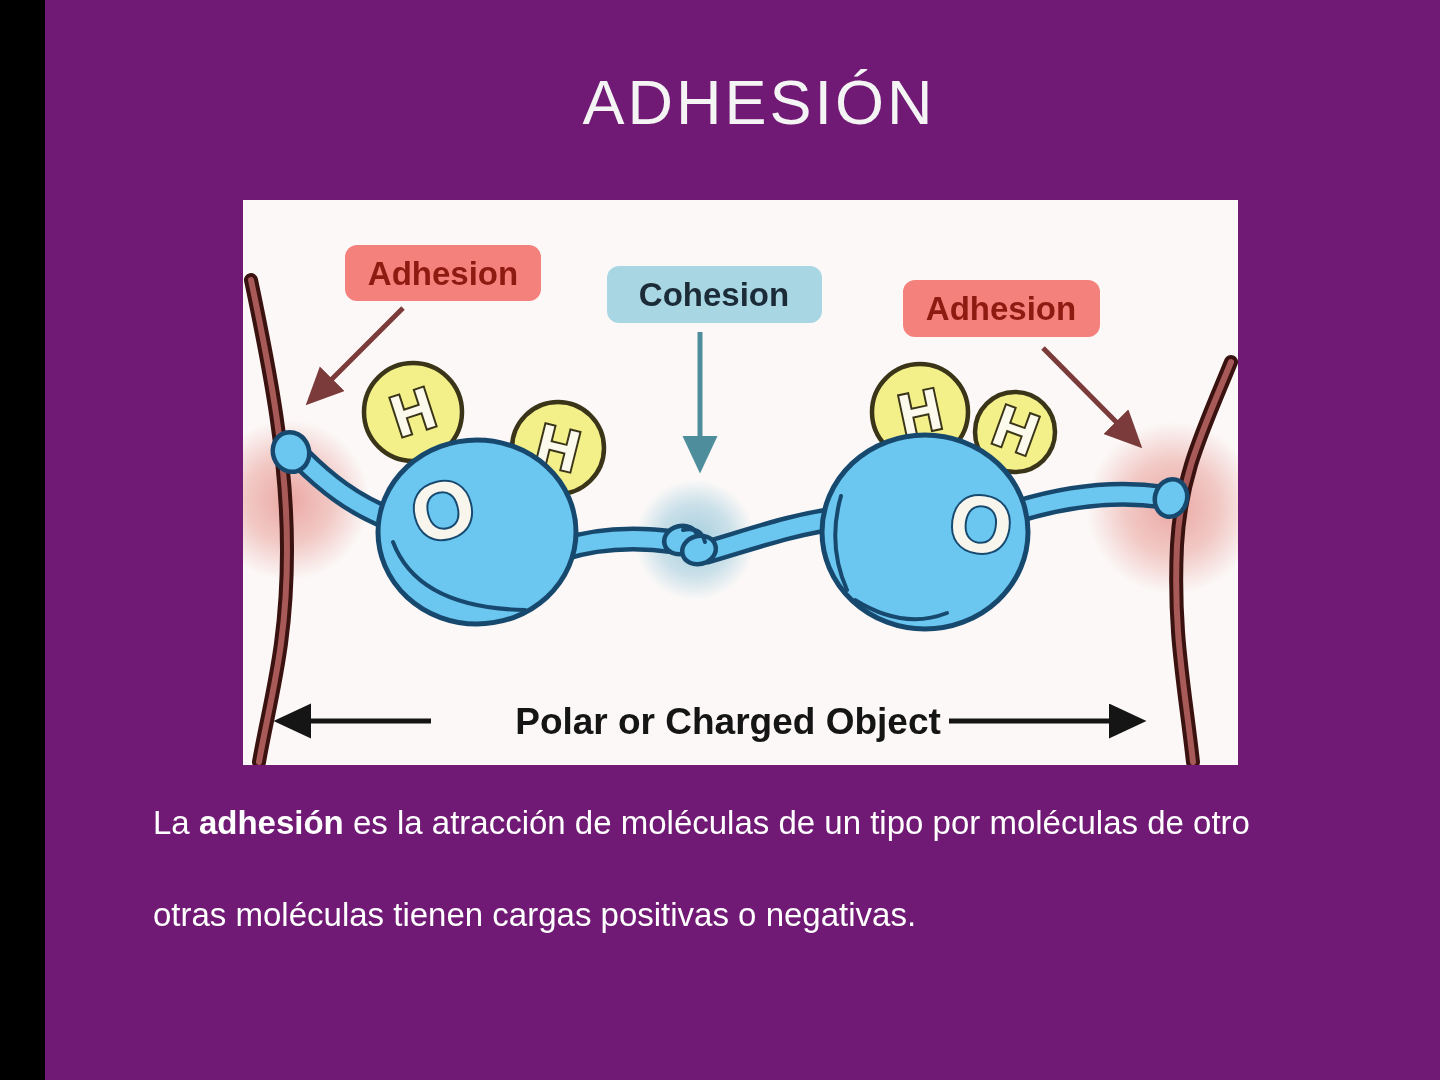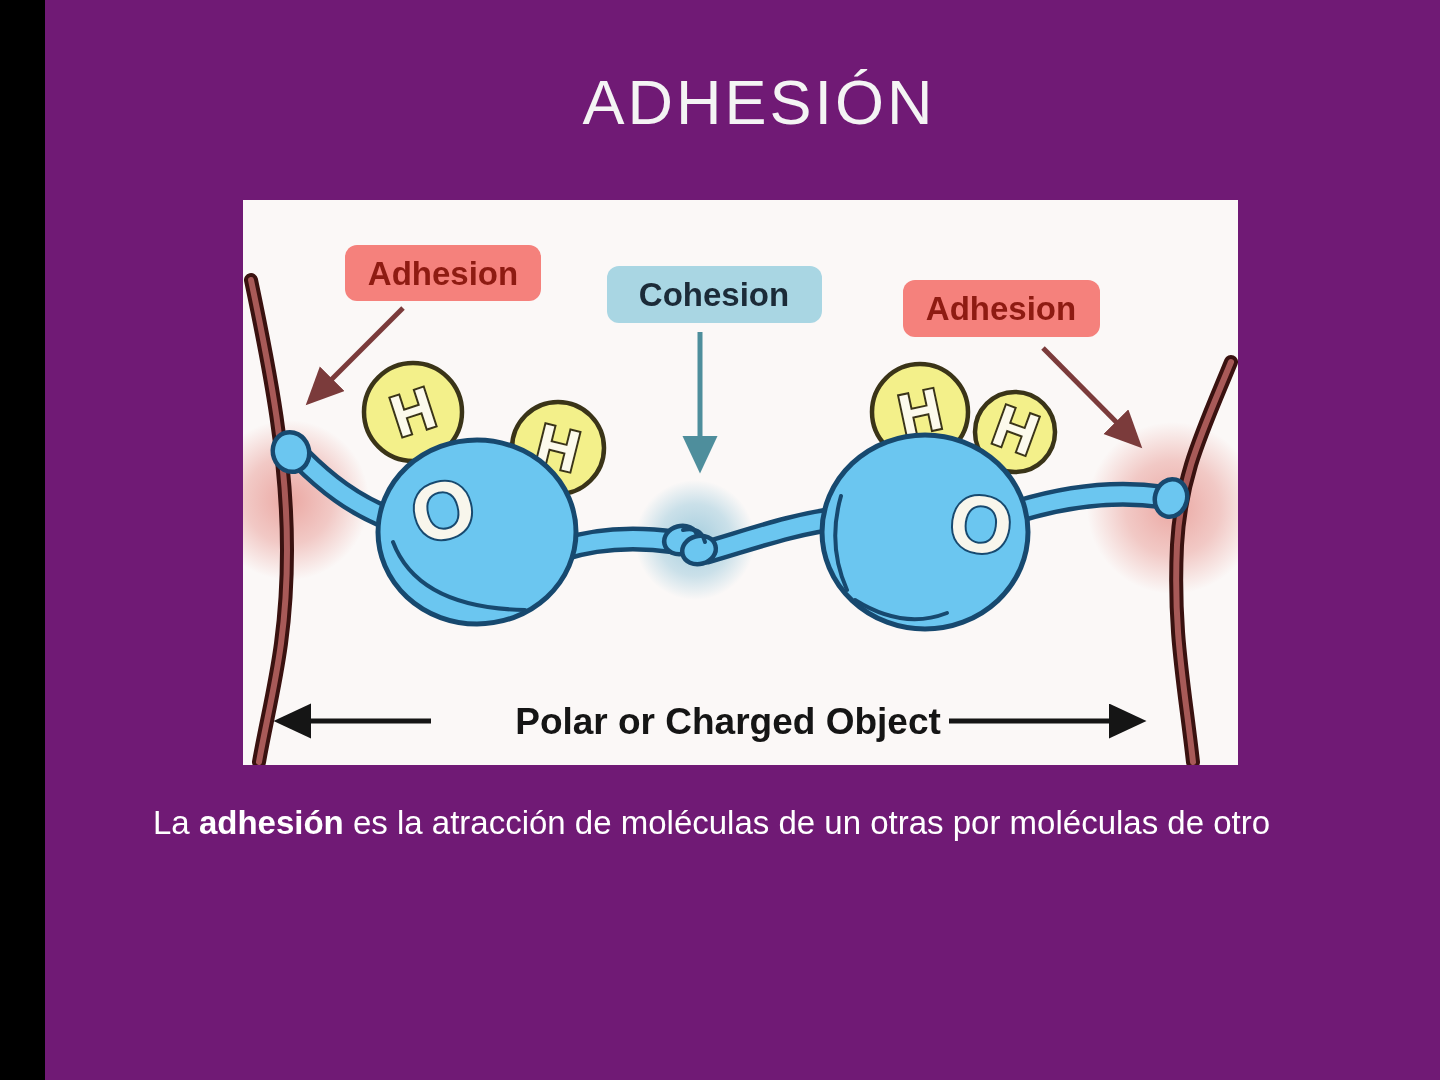--- a/index.html
+++ b/index.html
@@ -134,17 +134,18 @@
       <path class="teal-arrow" d="M 457,132 L 457,266" marker-end="url(#mTeal)"></path>
 
       <g>
         <path class="black-line" d="M 188,521 L 38,521" marker-end="url(#mBlack)"></path>
         <text class="bottom-text" x="485" y="534">Polar or Charged Object</text>
         <path class="black-line" d="M 706,521 L 896,521" marker-end="url(#mBlack)"></path>
       </g>
     </svg>
   </div>
 
-  <p class="body-text"><span>La </span><b>adhesión</b><span> es la atracción de moléculas de un otras por moléculas de otro</span><br>
+  <p class="body-text"><span>La </span><b>adhesión</b><span> es la atracción de moléculas de un tipo por moléculas de otro</span><br>
     <br>
+    <span>otras moléculas tienen cargas positivas o negativas.</span>
   </p>
 
 </div>
 
 </body></html>

